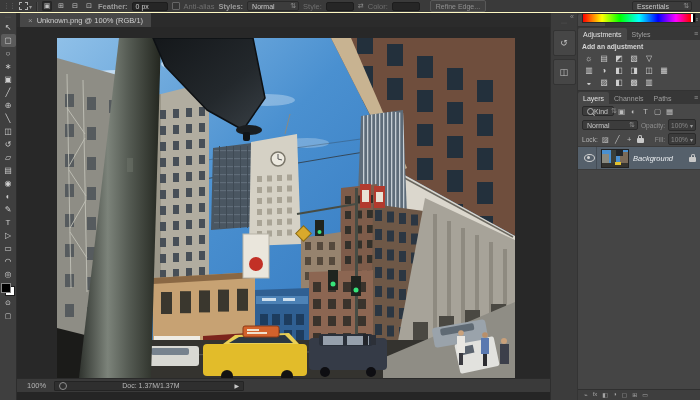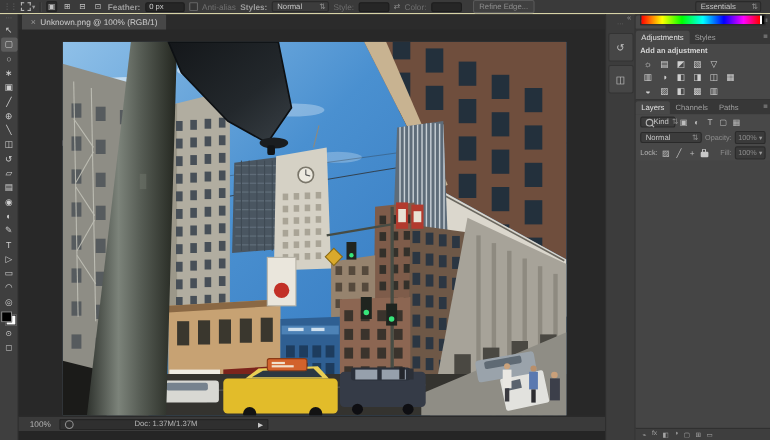--- a/index.html
+++ b/index.html
@@ -807,20 +807,38 @@
           <span class="fic">╱</span>
           <span class="fic">+</span>
           <span class="mlock"></span>
           <span class="flex-sp"></span>
           <span class="dimlab">Fill:</span>
           <span class="valbox">
             <span>100%</span>
             <span class="dd">▾</span>
           </span>
         </div>
+        <div class="layer-row">
+          <span class="eyebox">
+              <span class="eye"></span>
+            </span>
+          <span class="lthumb">
+            <svg width="26" height="17" viewBox="0 0 26 17">
+              <rect width="26" height="17" fill="#4a90d0"></rect>
+              <rect x="0" y="4" width="7" height="13" fill="#8a8a80"></rect>
+              <rect x="18" y="2" width="8" height="15" fill="#7a6a58"></rect>
+              <rect x="10" y="0" width="11" height="6" fill="#22262a"></rect>
+              <rect x="9" y="0" width="5" height="17" fill="#3a3f3a"></rect>
+              <rect x="0" y="13" width="26" height="4" fill="#34332f"></rect>
+              <rect x="13" y="12" width="6" height="3" fill="#e0c030"></rect>
+            </svg>
+          </span>
+          <span class="lname">Background</span>
+          <span class="mlock"></span>
+        </div>
         <div class="lfill"></div>
         <div class="lbottom">
           <span>⌁</span>
           <span>fx</span>
           <span>◧</span>
           <span>◑</span>
           <span>▢</span>
           <span>⊞</span>
           <span>▭</span>
         </div>

